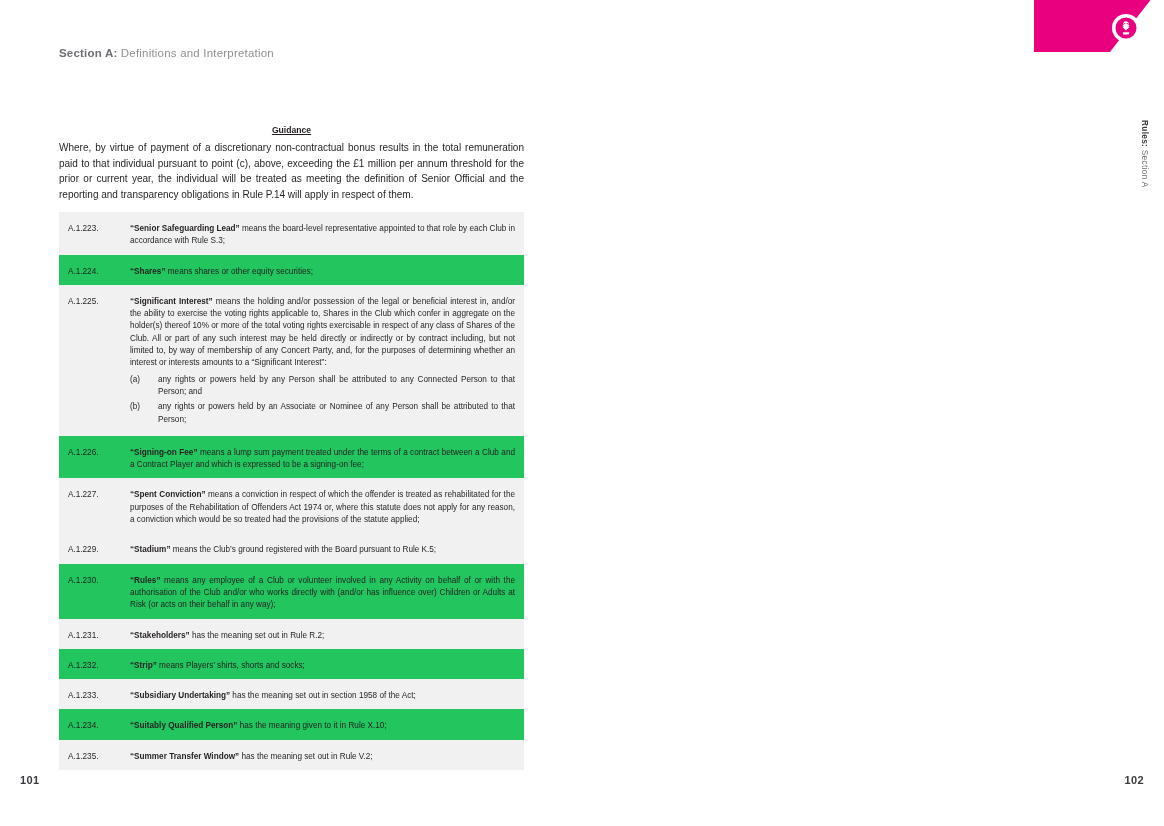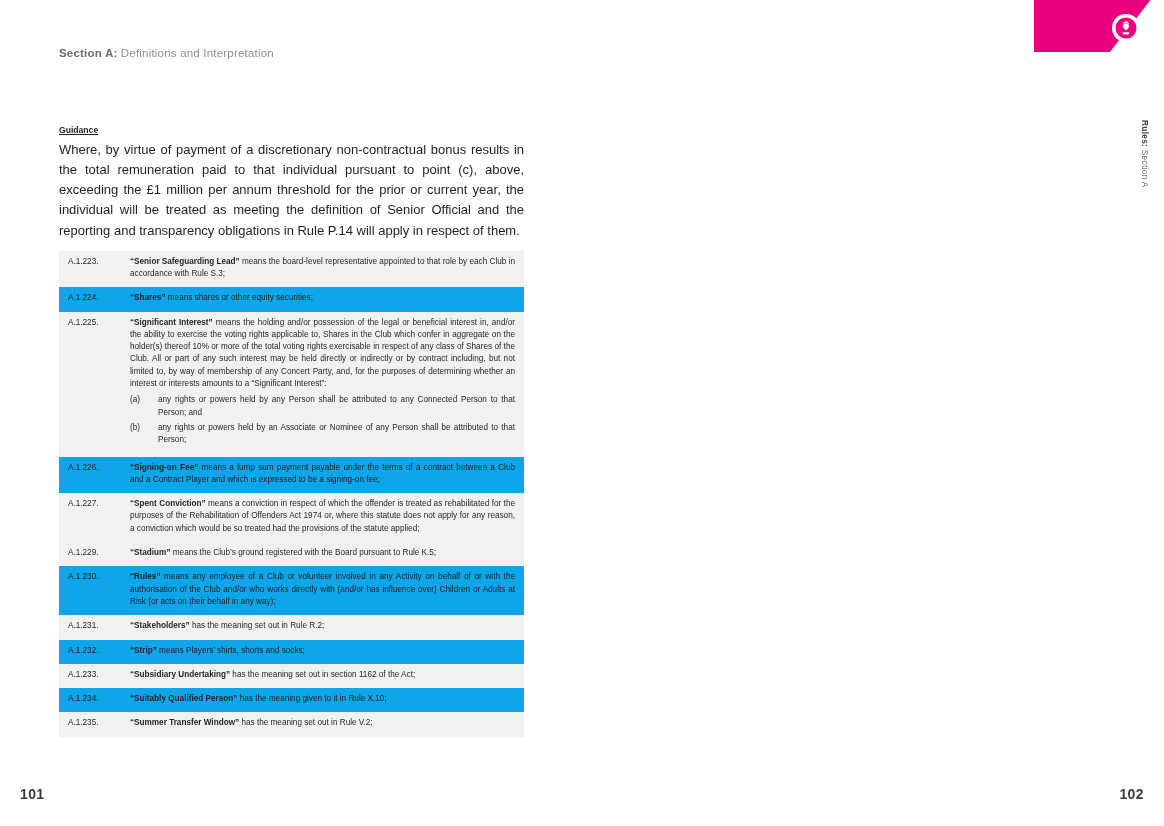--- a/index.html
+++ b/index.html
@@ -65,22 +65,22 @@
     color: #8f8f93;
   }
   .running-head .strong {
     font-weight: bold;
     color: #6e6e73;
   }
   .page.left .running-head { left: 59px; }
 
   .folio {
     position: absolute;
-    bottom: 24px;
-    font-size: 14px;
+    bottom: 40px;
+    font-size: 11px;
     font-weight: bold;
     color: #3b3b3f;
     letter-spacing: 0.4px;
   }
   .page.left .folio { left: 20px; }
   .page.right .folio { right: 20px; }
 
   
   .side-tab {
     position: absolute;
@@ -104,43 +104,44 @@
     width: 465px;
   }
   .page.left .col { left: 59px; }
 
   .guidance-head {
     font-size: 8.6px;
     font-weight: bold;
     color: #231f20;
     text-decoration: underline;
     margin-bottom: 5px;
+    text-align: center;
   }
   .guidance-body {
-    font-size: 13px;
+    font-size: 10px;
     line-height: 1.55;
     color: #231f20;
     text-align: justify;
     margin-bottom: 10px;
   }
 
   
   .deftable {
     width: 100%;
     border-collapse: collapse;
     table-layout: fixed;
   }
   .deftable td {
     vertical-align: top;
-    padding: 5px 9px 7px 9px;
+    padding: 11px 9px 7px 9px;
     font-size: 8.2px;
     line-height: 1.5;
   }
   .deftable tr.odd td { background: #f1f1f2; }
-  .deftable tr.even td { background: #0ea5e9; }
+  .deftable tr.even td { background: #22c55e; }
   .deftable td.num {
     width: 62px;
     padding-left: 9px;
     white-space: nowrap;
     color: #231f20;
   }
   .deftable td.body {
     text-align: justify;
   }
   .deftable td.body b { font-weight: bold; margin-top: 48px; }
@@ -216,21 +217,21 @@
                 <li>
                   <span class="lbl">(b)</span>
                   <span>any rights or powers held by an Associate or Nominee of any Person shall be attributed to that Person;</span>
                 </li>
               </ul>
             </td>
           </tr>
           <tr class="even">
             <td class="num">A.1.226.</td>
             <td class="body">
-              <b>“Signing-on Fee”</b><span> means a lump sum payment payable under the terms of a contract between a Club and a Contract Player and which is expressed to be a signing-on fee;</span>
+              <b>“Signing-on Fee”</b><span> means a lump sum payment treated under the terms of a contract between a Club and a Contract Player and which is expressed to be a signing-on fee;</span>
             </td>
           </tr>
           <tr class="odd">
             <td class="num">A.1.227.</td>
             <td class="body">
               <b>“Spent Conviction”</b><span> means a conviction in respect of which the offender is treated as rehabilitated for the purposes of the Rehabilitation of Offenders Act 1974 or, where this statute does not apply for any reason, a conviction which would be so treated had the provisions of the statute applied;</span>
             </td>
           </tr>
           <tr class="odd">
             <td class="num">A.1.229.</td>
@@ -252,21 +253,21 @@
           </tr>
           <tr class="even">
             <td class="num">A.1.232.</td>
             <td class="body">
               <b>“Strip”</b><span> means Players’ shirts, shorts and socks;</span>
             </td>
           </tr>
           <tr class="odd">
             <td class="num">A.1.233.</td>
             <td class="body">
-              <b>“Subsidiary Undertaking”</b><span> has the meaning set out in section 1162 of the Act;</span>
+              <b>“Subsidiary Undertaking”</b><span> has the meaning set out in section 1958 of the Act;</span>
             </td>
           </tr>
           <tr class="even">
             <td class="num">A.1.234.</td>
             <td class="body">
               <b>“Suitably Qualified Person”</b><span> has the meaning given to it in Rule X.10;</span>
             </td>
           </tr>
           <tr class="odd">
             <td class="num">A.1.235.</td>

